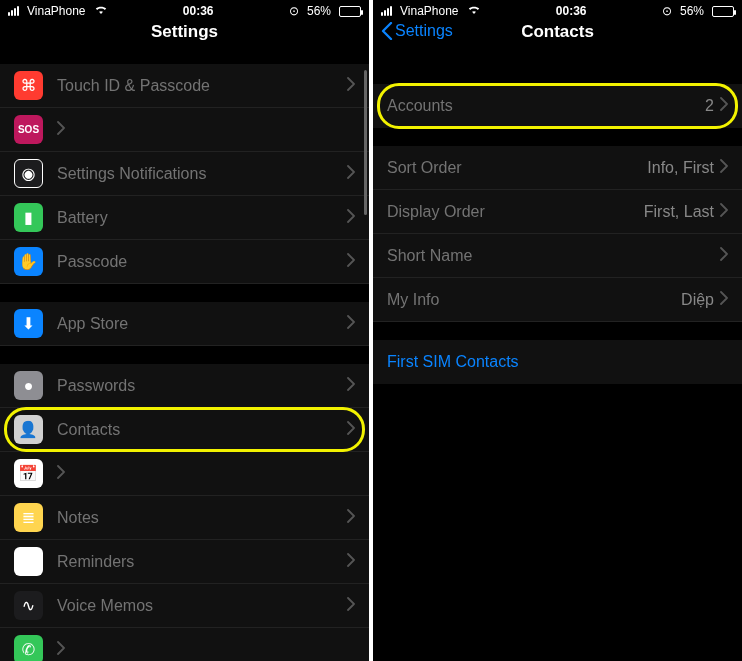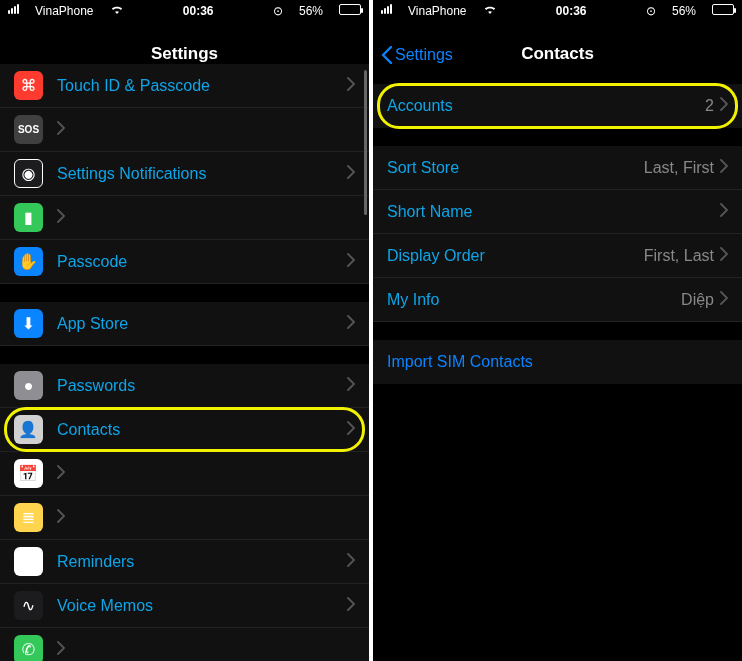--- a/index.html
+++ b/index.html
@@ -27,21 +27,21 @@
   .status {
     display:flex;
     align-items:center;
     justify-content:space-between;
     height:22px;
     padding: 0 8px;
     font-size:12px;
     font-weight:500;
     color:#fff;
   }
-  .status .left, .status .right { display:flex; align-items:flex-start; gap:16px; }
+  .status .left, .status .right { display:flex; align-items:center; gap:8px; }
   .sig-bars { display:inline-flex; align-items:flex-end; gap:1px; }
   .sig-bars i { display:block; width:2px; background:#fff; border-radius:1px; }
   .sig-bars i:nth-child(1){height:4px}
   .sig-bars i:nth-child(2){height:6px}
   .sig-bars i:nth-child(3){height:8px}
   .sig-bars i:nth-child(4){height:10px}
   .batt {
     display:inline-block;
     width:22px; height:11px;
     border:1px solid #fff; border-radius:2px;
@@ -53,21 +53,21 @@
   }
   .batt .fill{
     background:#ffd60a;
     height:100%;
     border-radius:1px;
   }
 
   
   .nav {
     display:flex;
-    align-items:flex-end;
+    align-items:flex-start;
     justify-content:center;
     height:42px;
     position:relative;
     background:#000;
   }
   .nav .title {
     color:#fff;
     font-size:17px;
     font-weight:600;
   }
@@ -93,21 +93,21 @@
   .phone.left .row { background:#111; }
   .phone.right .row { background:#111; }
   .row .icon-slot {
     width:29px; height:29px;
     border-radius:6px;
     display:flex; align-items:center; justify-content:center;
     margin-right:14px;
     flex-shrink:0;
     font-size:16px;
   }
-  .row .label { flex:1; color:#0ea5e9; font-size:16px; }
+  .row .label { flex:1; color:#737373; font-size:16px; }
   .row .value { color:#888; font-size:16px; margin-right:6px; }
   .row .chev  { color:#555; }
 
   
   .highlight {
     position: relative;
   }
   .highlight::after{
     content:"";
     position:absolute;
@@ -170,34 +170,35 @@
 
     <div class="group" id="g1">
         <div class="row">
           <span class="icon-slot" style="background:#FF3B30;color:#fff;">⌘</span>
           <span class="label">Touch ID &amp; Passcode</span>
           <span class="chev"><svg width="8" height="14" viewBox="0 0 8 14">
               <path d="M1 1l6 6-6 6" stroke="#555" stroke-width="1.8" fill="none" stroke-linecap="round" stroke-linejoin="round"></path>
             </svg></span>
         </div>
         <div class="row">
-          <span class="icon-slot" style="background:#404040;color:#fff;font-size:10px;font-weight:700;">SOS</span>
+          <span class="icon-slot" style="background:#be185d;color:#fff;font-size:10px;font-weight:700;">SOS</span>
           <span class="chev"><svg width="8" height="14" viewBox="0 0 8 14">
               <path d="M1 1l6 6-6 6" stroke="#555" stroke-width="1.8" fill="none" stroke-linecap="round" stroke-linejoin="round"></path>
             </svg></span>
         </div>
         <div class="row">
           <span class="icon-slot" style="background:#1c1c1e;border:1px solid #fff;color:#fff;">◉</span>
           <span class="label">Settings Notifications</span>
           <span class="chev"><svg width="8" height="14" viewBox="0 0 8 14">
               <path d="M1 1l6 6-6 6" stroke="#555" stroke-width="1.8" fill="none" stroke-linecap="round" stroke-linejoin="round"></path>
             </svg></span>
         </div>
         <div class="row">
           <span class="icon-slot" style="background:#34C759;color:#fff;">▮</span>
+          <span class="label">Battery</span>
           <span class="chev"><svg width="8" height="14" viewBox="0 0 8 14">
               <path d="M1 1l6 6-6 6" stroke="#555" stroke-width="1.8" fill="none" stroke-linecap="round" stroke-linejoin="round"></path>
             </svg></span>
         </div>
         <div class="row">
           <span class="icon-slot" style="background:#0A84FF;color:#fff;">✋</span>
           <span class="label">Passcode</span>
           <span class="chev"><svg width="8" height="14" viewBox="0 0 8 14">
               <path d="M1 1l6 6-6 6" stroke="#555" stroke-width="1.8" fill="none" stroke-linecap="round" stroke-linejoin="round"></path>
             </svg></span>
@@ -230,20 +231,21 @@
             </svg></span>
         </div>
         <div class="row">
           <span class="icon-slot" style="background:#fff;color:#fff;">📅</span>
           <span class="chev"><svg width="8" height="14" viewBox="0 0 8 14">
               <path d="M1 1l6 6-6 6" stroke="#555" stroke-width="1.8" fill="none" stroke-linecap="round" stroke-linejoin="round"></path>
             </svg></span>
         </div>
         <div class="row">
           <span class="icon-slot" style="background:#ffd54f;color:#fff;">≣</span>
+          <span class="label">Notes</span>
           <span class="chev"><svg width="8" height="14" viewBox="0 0 8 14">
               <path d="M1 1l6 6-6 6" stroke="#555" stroke-width="1.8" fill="none" stroke-linecap="round" stroke-linejoin="round"></path>
             </svg></span>
         </div>
         <div class="row">
           <span class="icon-slot" style="background:#fff;color:#fff;">⋮⋮</span>
           <span class="label">Reminders</span>
           <span class="chev"><svg width="8" height="14" viewBox="0 0 8 14">
               <path d="M1 1l6 6-6 6" stroke="#555" stroke-width="1.8" fill="none" stroke-linecap="round" stroke-linejoin="round"></path>
             </svg></span>
@@ -305,49 +307,49 @@
         <div class="row highlight no-sep">
           <span class="label">Accounts</span>
           <span class="value">2</span>
           <span class="chev"><svg width="8" height="14" viewBox="0 0 8 14">
               <path d="M1 1l6 6-6 6" stroke="#555" stroke-width="1.8" fill="none" stroke-linecap="round" stroke-linejoin="round"></path>
             </svg></span>
         </div>
       </div>
     <div class="group" id="r2">
         <div class="row">
-          <span class="label">Sort Store</span>
-          <span class="value">Last, First</span>
+          <span class="label">Sort Order</span>
+          <span class="value">Info, First</span>
+          <span class="chev"><svg width="8" height="14" viewBox="0 0 8 14">
+              <path d="M1 1l6 6-6 6" stroke="#555" stroke-width="1.8" fill="none" stroke-linecap="round" stroke-linejoin="round"></path>
+            </svg></span>
+        </div>
+        <div class="row">
+          <span class="label">Display Order</span>
+          <span class="value">First, Last</span>
           <span class="chev"><svg width="8" height="14" viewBox="0 0 8 14">
               <path d="M1 1l6 6-6 6" stroke="#555" stroke-width="1.8" fill="none" stroke-linecap="round" stroke-linejoin="round"></path>
             </svg></span>
         </div>
         <div class="row">
           <span class="label">Short Name</span>
           <span class="value"></span>
           <span class="chev"><svg width="8" height="14" viewBox="0 0 8 14">
               <path d="M1 1l6 6-6 6" stroke="#555" stroke-width="1.8" fill="none" stroke-linecap="round" stroke-linejoin="round"></path>
             </svg></span>
         </div>
         <div class="row">
-          <span class="label">Display Order</span>
-          <span class="value">First, Last</span>
-          <span class="chev"><svg width="8" height="14" viewBox="0 0 8 14">
-              <path d="M1 1l6 6-6 6" stroke="#555" stroke-width="1.8" fill="none" stroke-linecap="round" stroke-linejoin="round"></path>
-            </svg></span>
-        </div>
-        <div class="row">
           <span class="label">My Info</span>
           <span class="value">Diệp</span>
           <span class="chev"><svg width="8" height="14" viewBox="0 0 8 14">
               <path d="M1 1l6 6-6 6" stroke="#555" stroke-width="1.8" fill="none" stroke-linecap="round" stroke-linejoin="round"></path>
             </svg></span>
         </div>
       </div>
     <div class="group" id="r3">
         <div class="row action no-sep">
-          <span class="label">Import SIM Contacts</span>
+          <span class="label">First SIM Contacts</span>
         </div>
       </div>
 
   </div>
 
 </div>
 
 </body></html>

